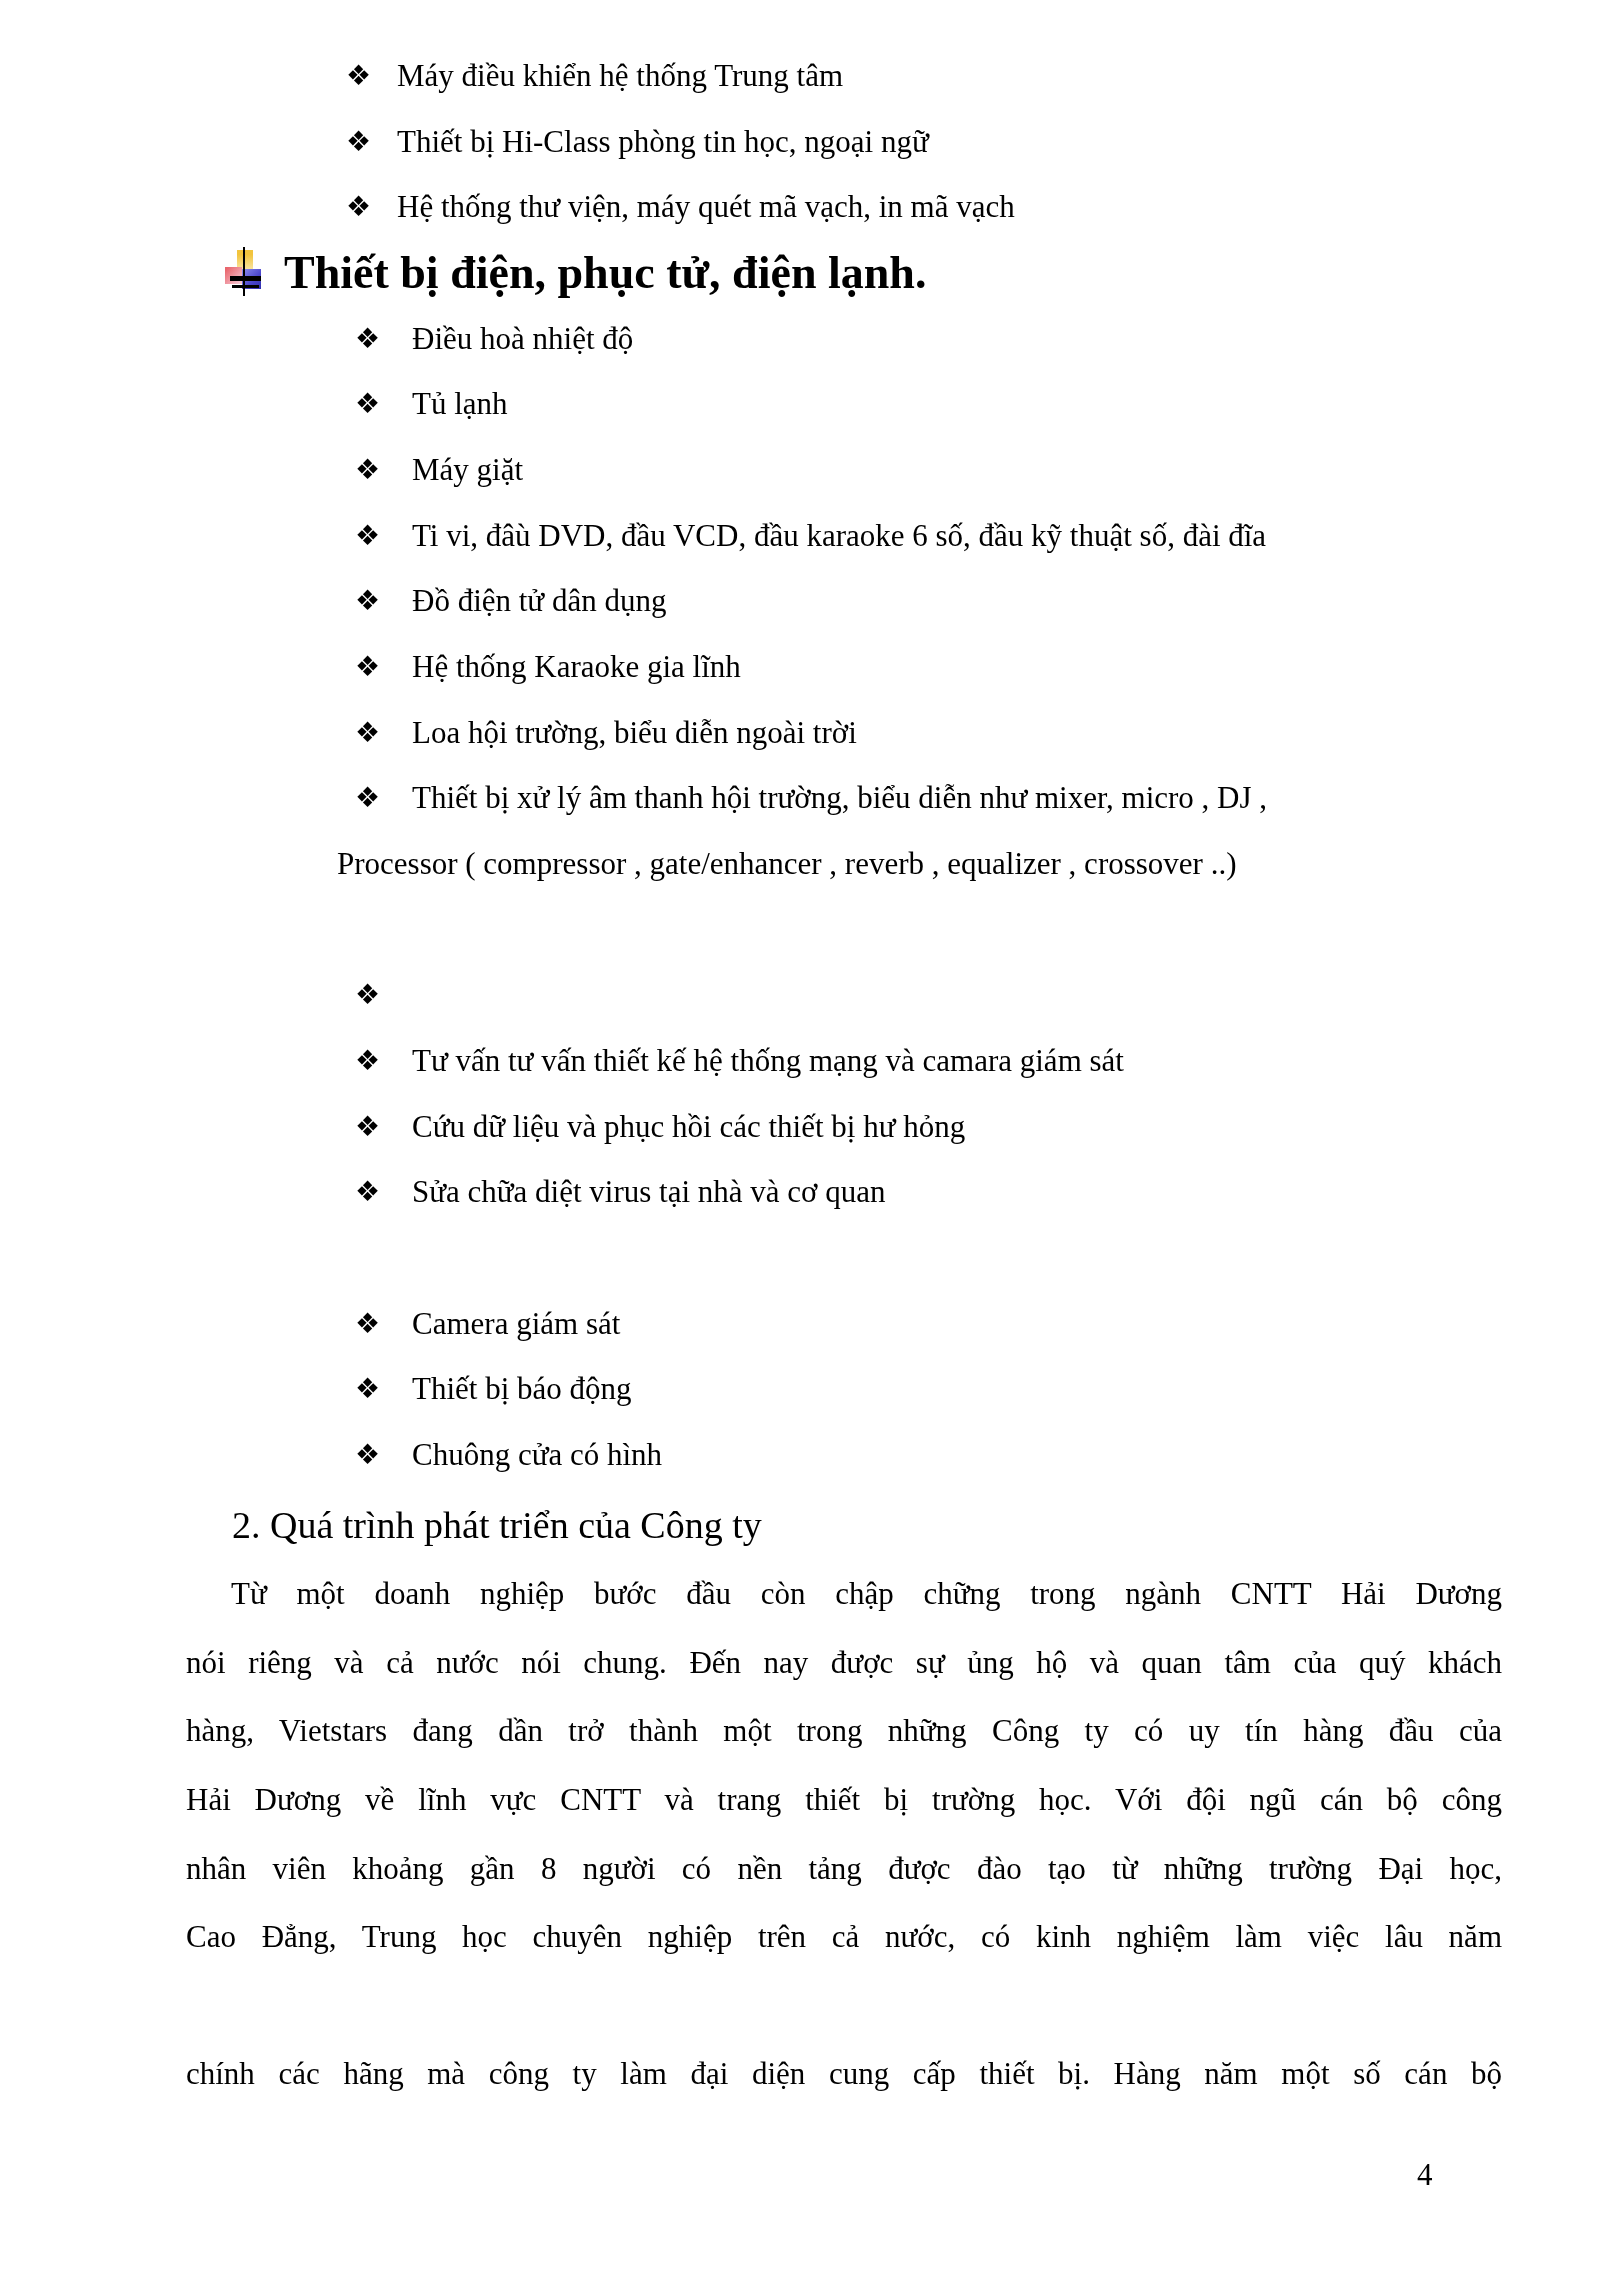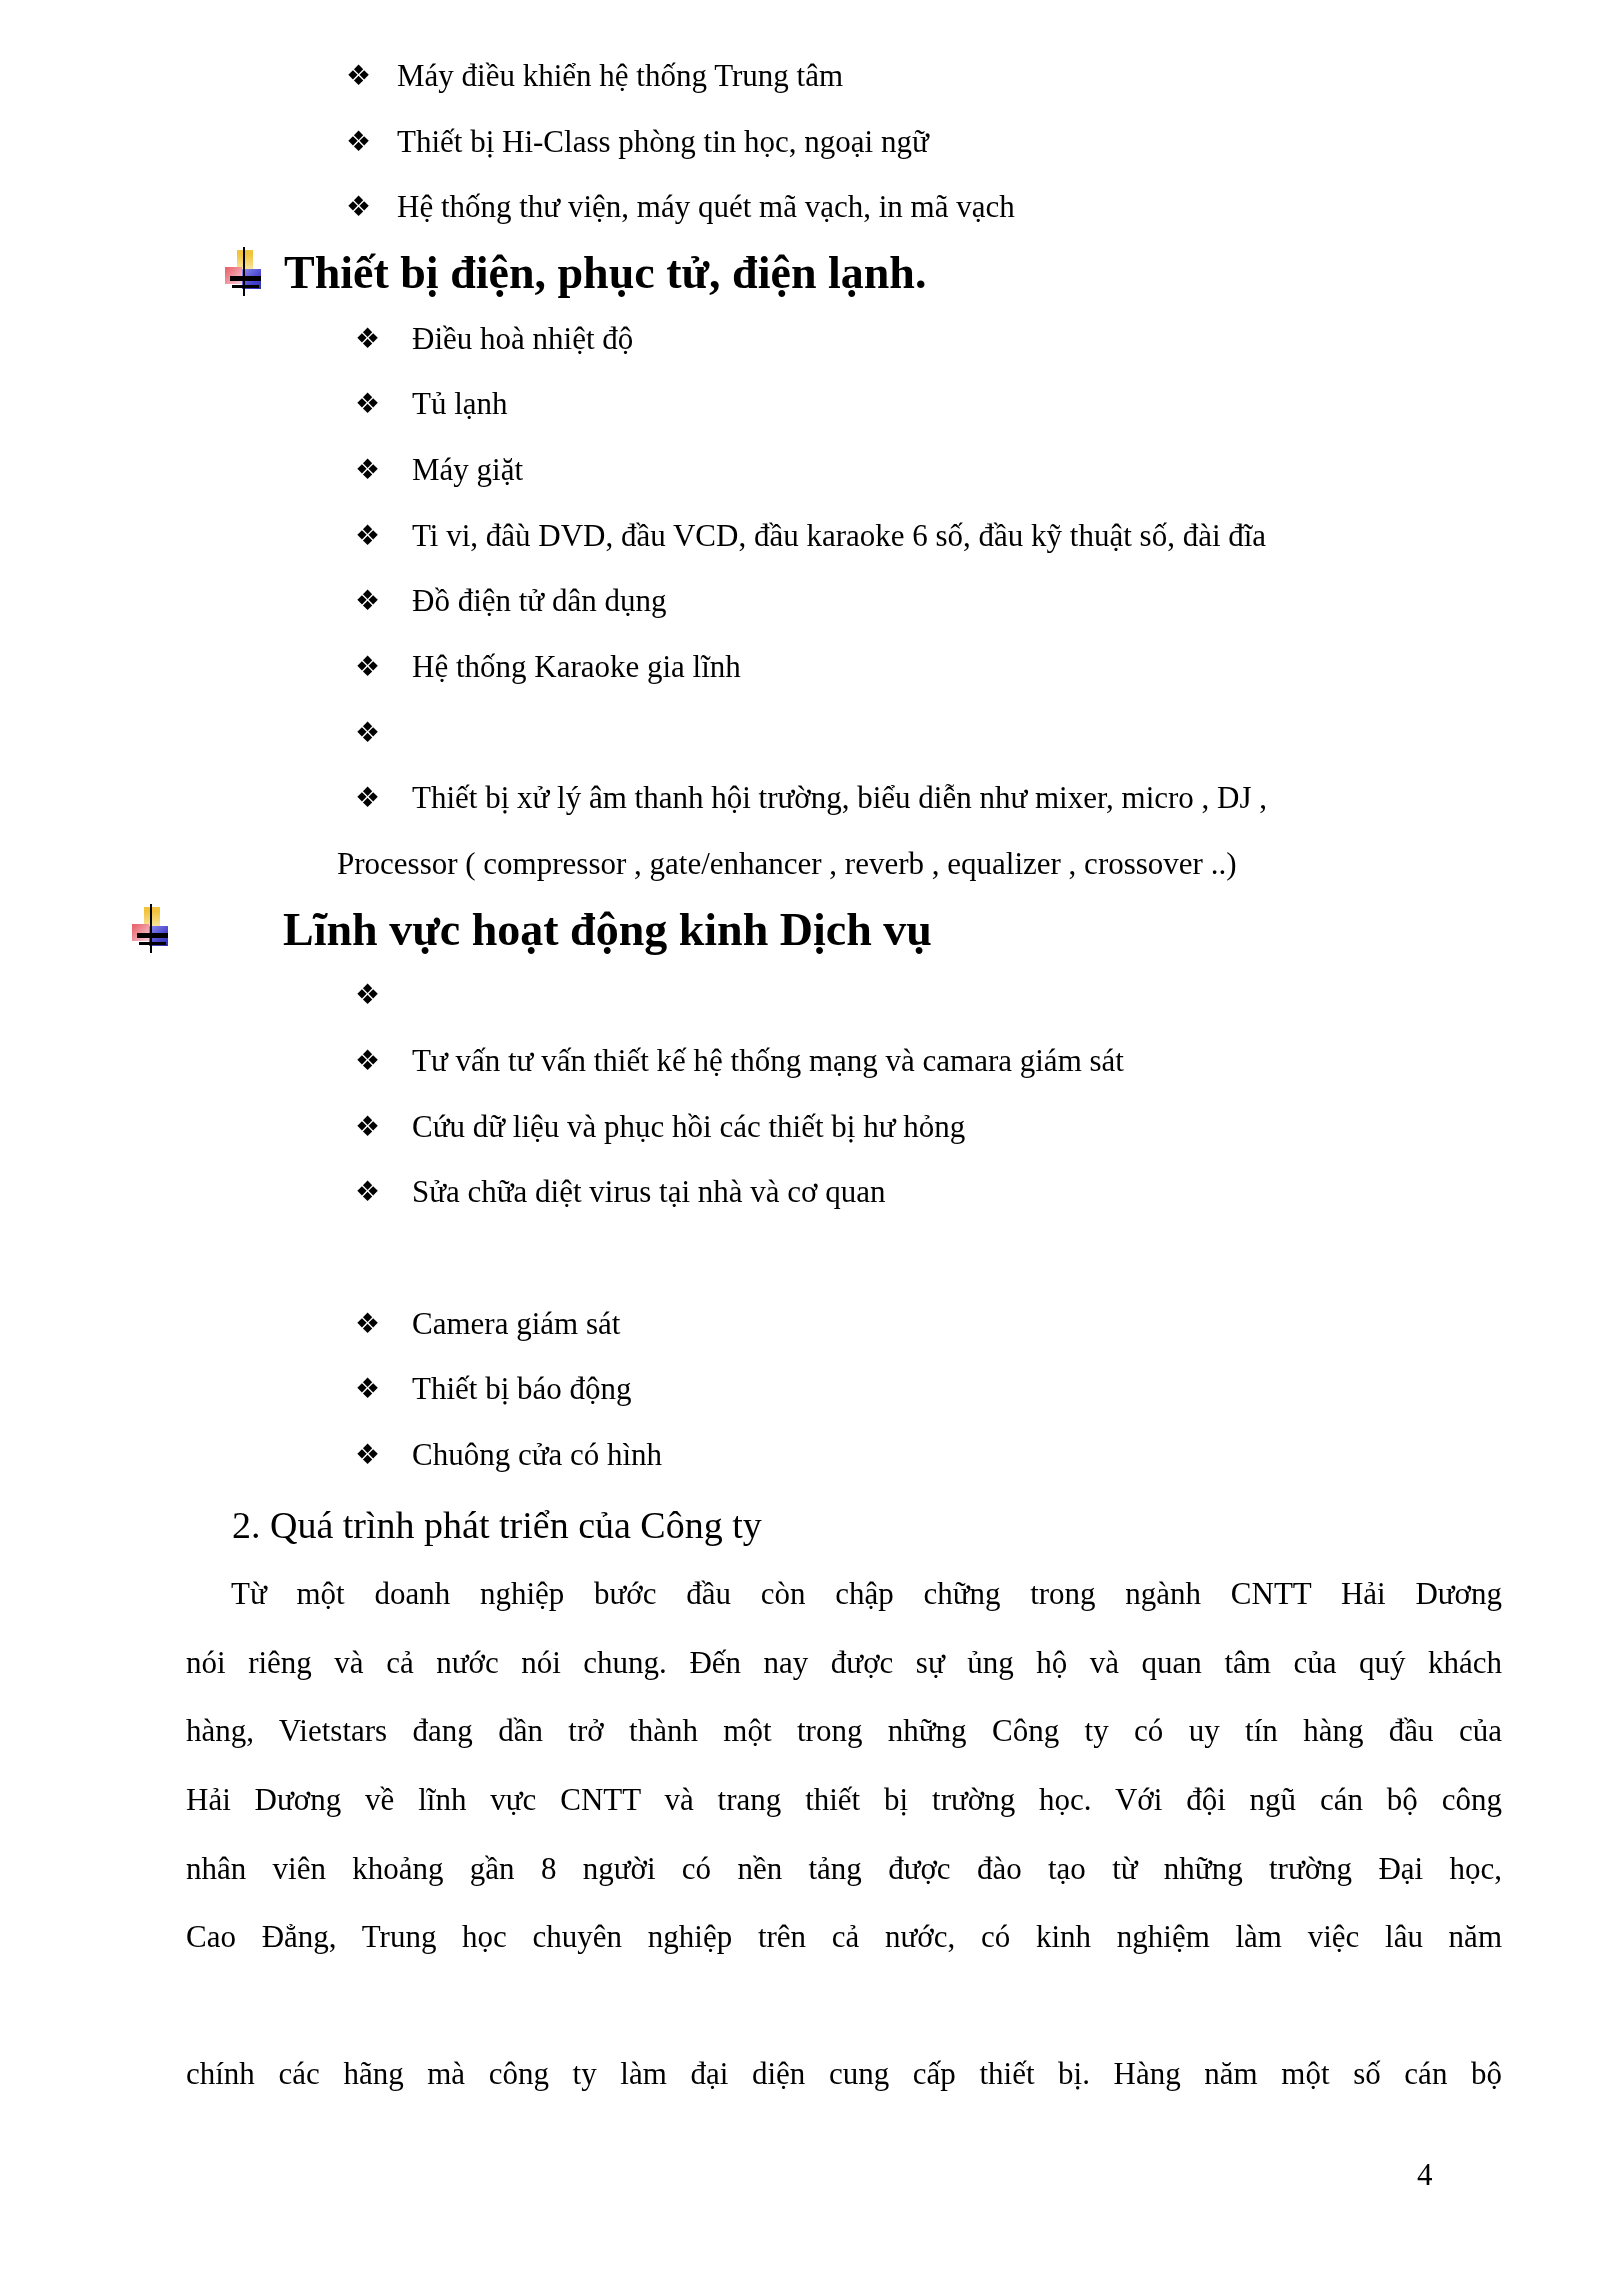--- a/index.html
+++ b/index.html
@@ -93,41 +93,31 @@
   <div class="row" style="top:578px">
     <span class="bullet" style="left:355px">❖</span>
     <span class="txt" style="left:412px">Đồ điện tử dân dụng</span>
   </div>
   <div class="row" style="top:644px">
     <span class="bullet" style="left:355px">❖</span>
     <span class="txt" style="left:412px">Hệ thống Karaoke gia lĩnh</span>
   </div>
   <div class="row" style="top:710px">
     <span class="bullet" style="left:355px">❖</span>
+    <span class="txt" style="left:412px">Loa hội trường, biểu diễn ngoài trời</span>
   </div>
   <div class="row" style="top:775px">
     <span class="bullet" style="left:355px">❖</span>
     <span class="txt" style="left:412px">Thiết bị xử lý âm thanh hội trường, biểu diễn như mixer, micro , DJ ,</span>
   </div>
 
   <div class="row" style="top:841px">
     <span class="txt" style="left:337px">Processor ( compressor , gate/enhancer , reverb , equalizer , crossover ..)</span>
   </div>
 
-  <div class="hrow" style="top:902px">
-    <span class="flag" style="left:132px">
-        <i class="f-y"></i>
-        <i class="f-r"></i>
-        <i class="f-b"></i>
-        <i class="f-v"></i>
-        <i class="f-h1"></i>
-        <i class="f-h2"></i>
-      </span>
-    <span class="txt" style="left:283px">Lĩnh vực hoạt động kinh Dịch vụ</span>
-  </div>
 
   <div class="row" style="top:972px">
     <span class="bullet" style="left:355px">❖</span>
   </div>
   <div class="row" style="top:1038px">
     <span class="bullet" style="left:355px">❖</span>
     <span class="txt" style="left:412px">Tư vấn tư vấn thiết kế hệ thống mạng và camara giám sát</span>
   </div>
   <div class="row" style="top:1104px">
     <span class="bullet" style="left:355px">❖</span>

